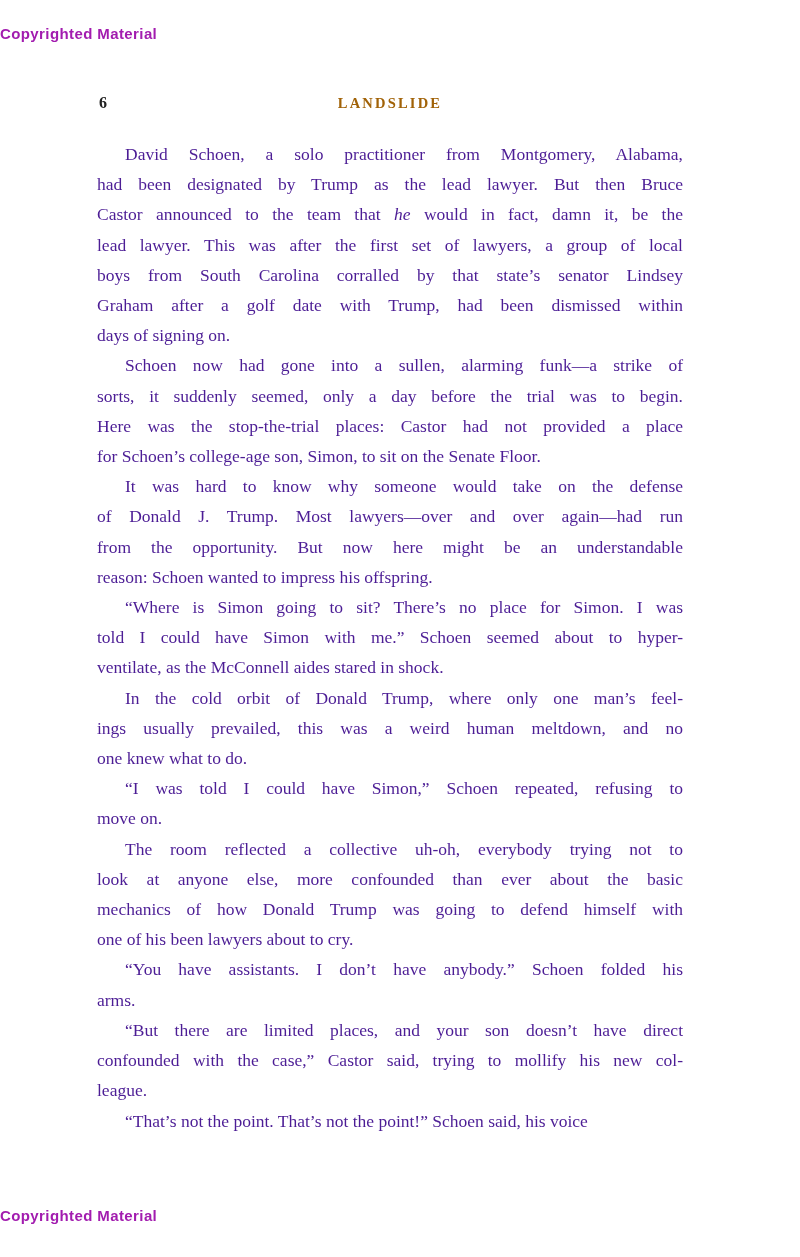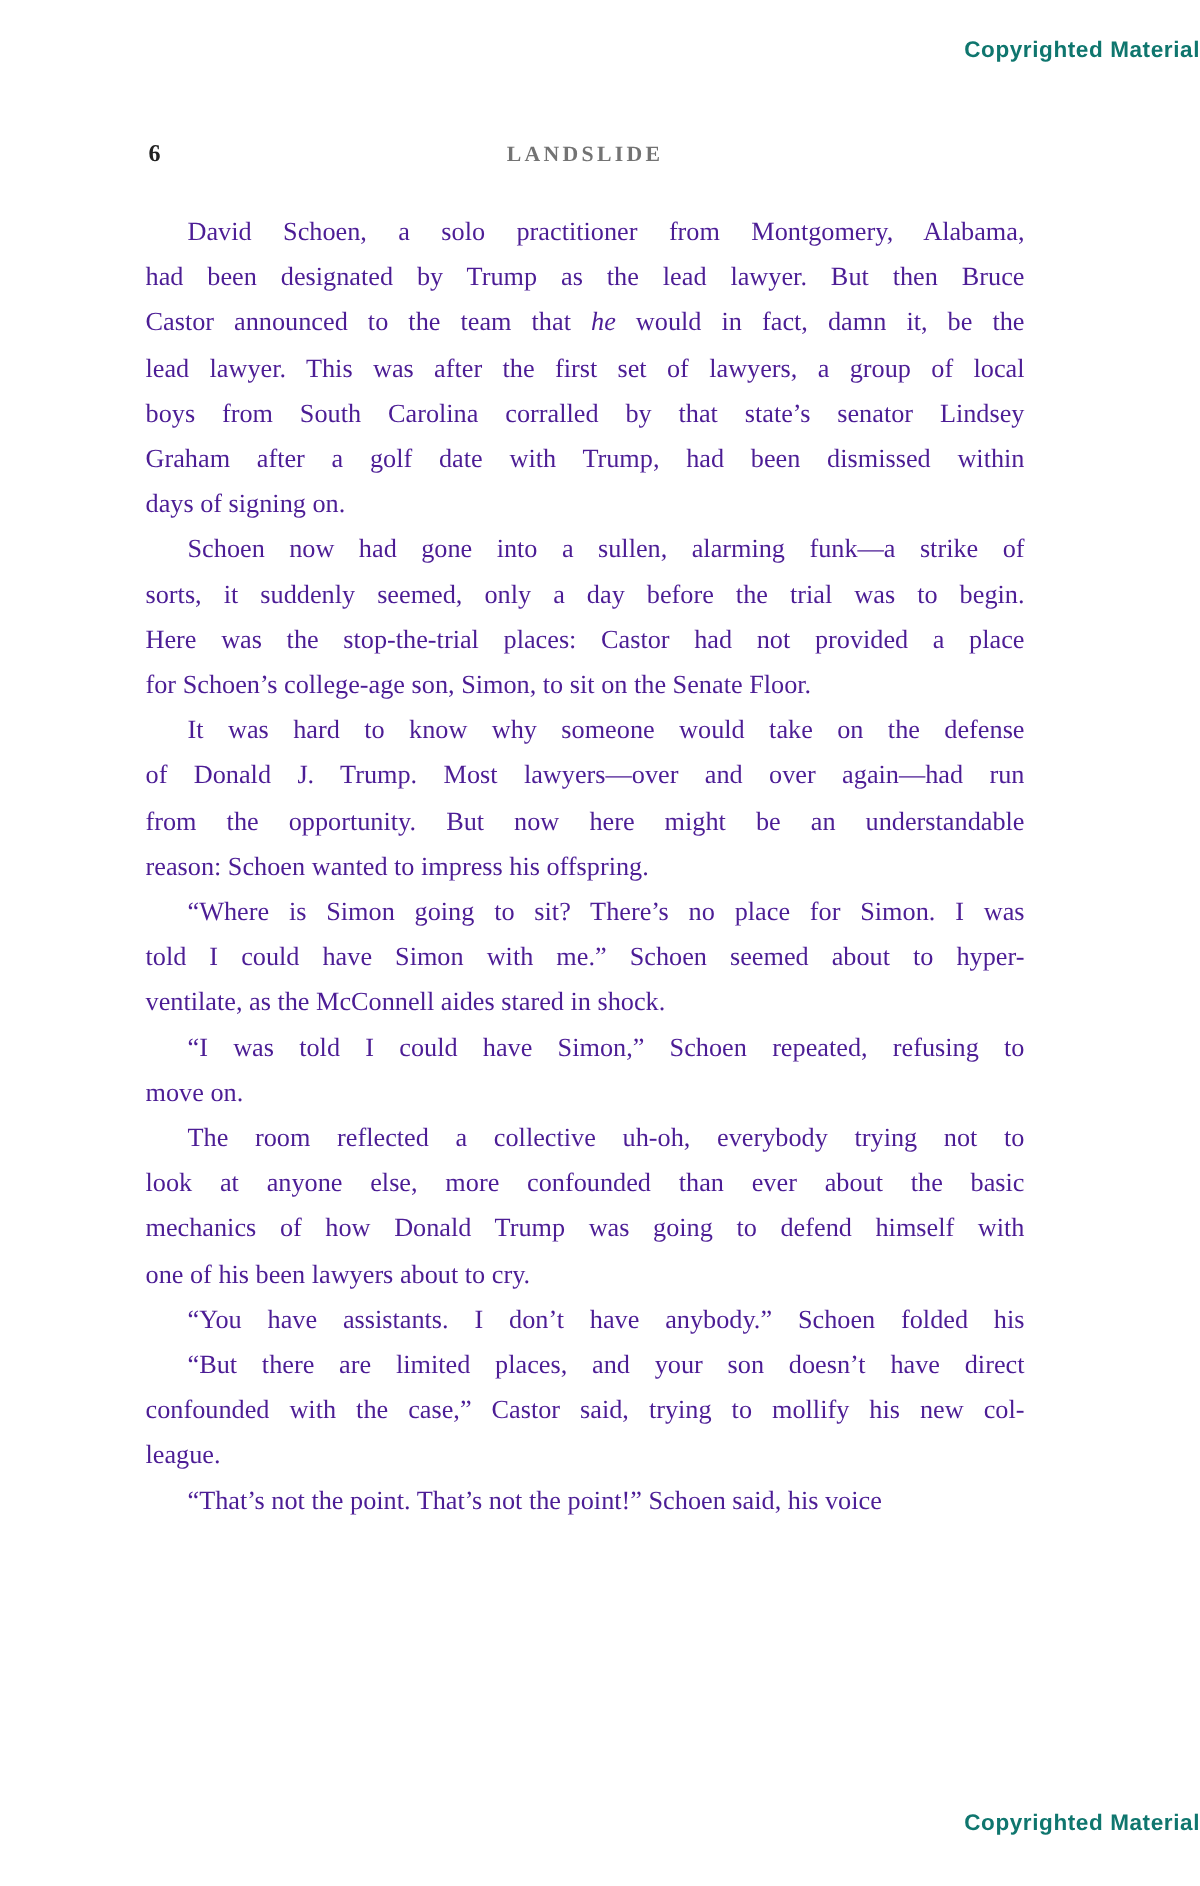--- a/index.html
+++ b/index.html
@@ -14,26 +14,26 @@
     height: 1257px;
     background: #ffffff;
     overflow: hidden;
     font-family: "Liberation Serif", serif;
     color: #1f1f1f;
   }
   .copyright {
     position: absolute;
     left: 0;
     right: 0;
-    text-align: right;
+    text-align: left;
     font-family: "Liberation Sans", sans-serif;
     font-weight: bold;
     font-size: 15px;
     letter-spacing: 0.4px;
-    color: #0f766e;
+    color: #a21caf;
   }
   .copyright.top { top: 25px; }
   .copyright.bottom { top: 1207px; }
 
   .page-header {
     position: absolute;
     top: 94px;
     left: 97px;
     width: 586px;
     height: 22px;
@@ -49,21 +49,21 @@
   }
   .running-head {
     position: absolute;
     left: 0;
     right: 0;
     top: 1px;
     text-align: center;
     font-weight: bold;
     font-size: 14.5px;
     letter-spacing: 2.2px;
-    color: #737373;
+    color: #a16207;
   }
 
   .page-body {
     position: absolute;
     top: 139px;
     left: 97px;
     width: 586px;
     font-size: 17.5px;
     line-height: 30.2px;
     color: #4c1d95;
@@ -114,31 +114,37 @@
         <div class="line"><span>of Donald J. Trump. Most lawyers—over and over again—had run</span></div>
         <div class="line"><span>from the opportunity. But now here might be an understandable</span></div>
         <div class="line last"><span>reason: Schoen wanted to impress his offspring.</span></div>
       </div>
       <div class="paragraph">
         <div class="line first"><span>“Where is Simon going to sit? There’s no place for Simon. I was</span></div>
         <div class="line"><span>told I could have Simon with me.” Schoen seemed about to hyper-</span></div>
         <div class="line last"><span>ventilate, as the McConnell aides stared in shock.</span></div>
       </div>
       <div class="paragraph">
+        <div class="line first"><span>In the cold orbit of Donald Trump, where only one man’s feel-</span></div>
+        <div class="line"><span>ings usually prevailed, this was a weird human meltdown, and no</span></div>
+        <div class="line last"><span>one knew what to do.</span></div>
+      </div>
+      <div class="paragraph">
         <div class="line first"><span>“I was told I could have Simon,” Schoen repeated, refusing to</span></div>
         <div class="line last"><span>move on.</span></div>
       </div>
       <div class="paragraph">
         <div class="line first"><span>The room reflected a collective uh-oh, everybody trying not to</span></div>
         <div class="line"><span>look at anyone else, more confounded than ever about the basic</span></div>
         <div class="line"><span>mechanics of how Donald Trump was going to defend himself with</span></div>
         <div class="line last"><span>one of his been lawyers about to cry.</span></div>
       </div>
       <div class="paragraph">
         <div class="line first"><span>“You have assistants. I don’t have anybody.” Schoen folded his</span></div>
+        <div class="line last"><span>arms.</span></div>
       </div>
       <div class="paragraph">
         <div class="line first"><span>“But there are limited places, and your son doesn’t have direct</span></div>
         <div class="line"><span>confounded with the case,” Castor said, trying to mollify his new col-</span></div>
         <div class="line last"><span>league.</span></div>
       </div>
       <div class="paragraph">
         <div class="line first last"><span>“That’s not the point. That’s not the point!” Schoen said, his voice</span></div>
       </div>
     </div>

